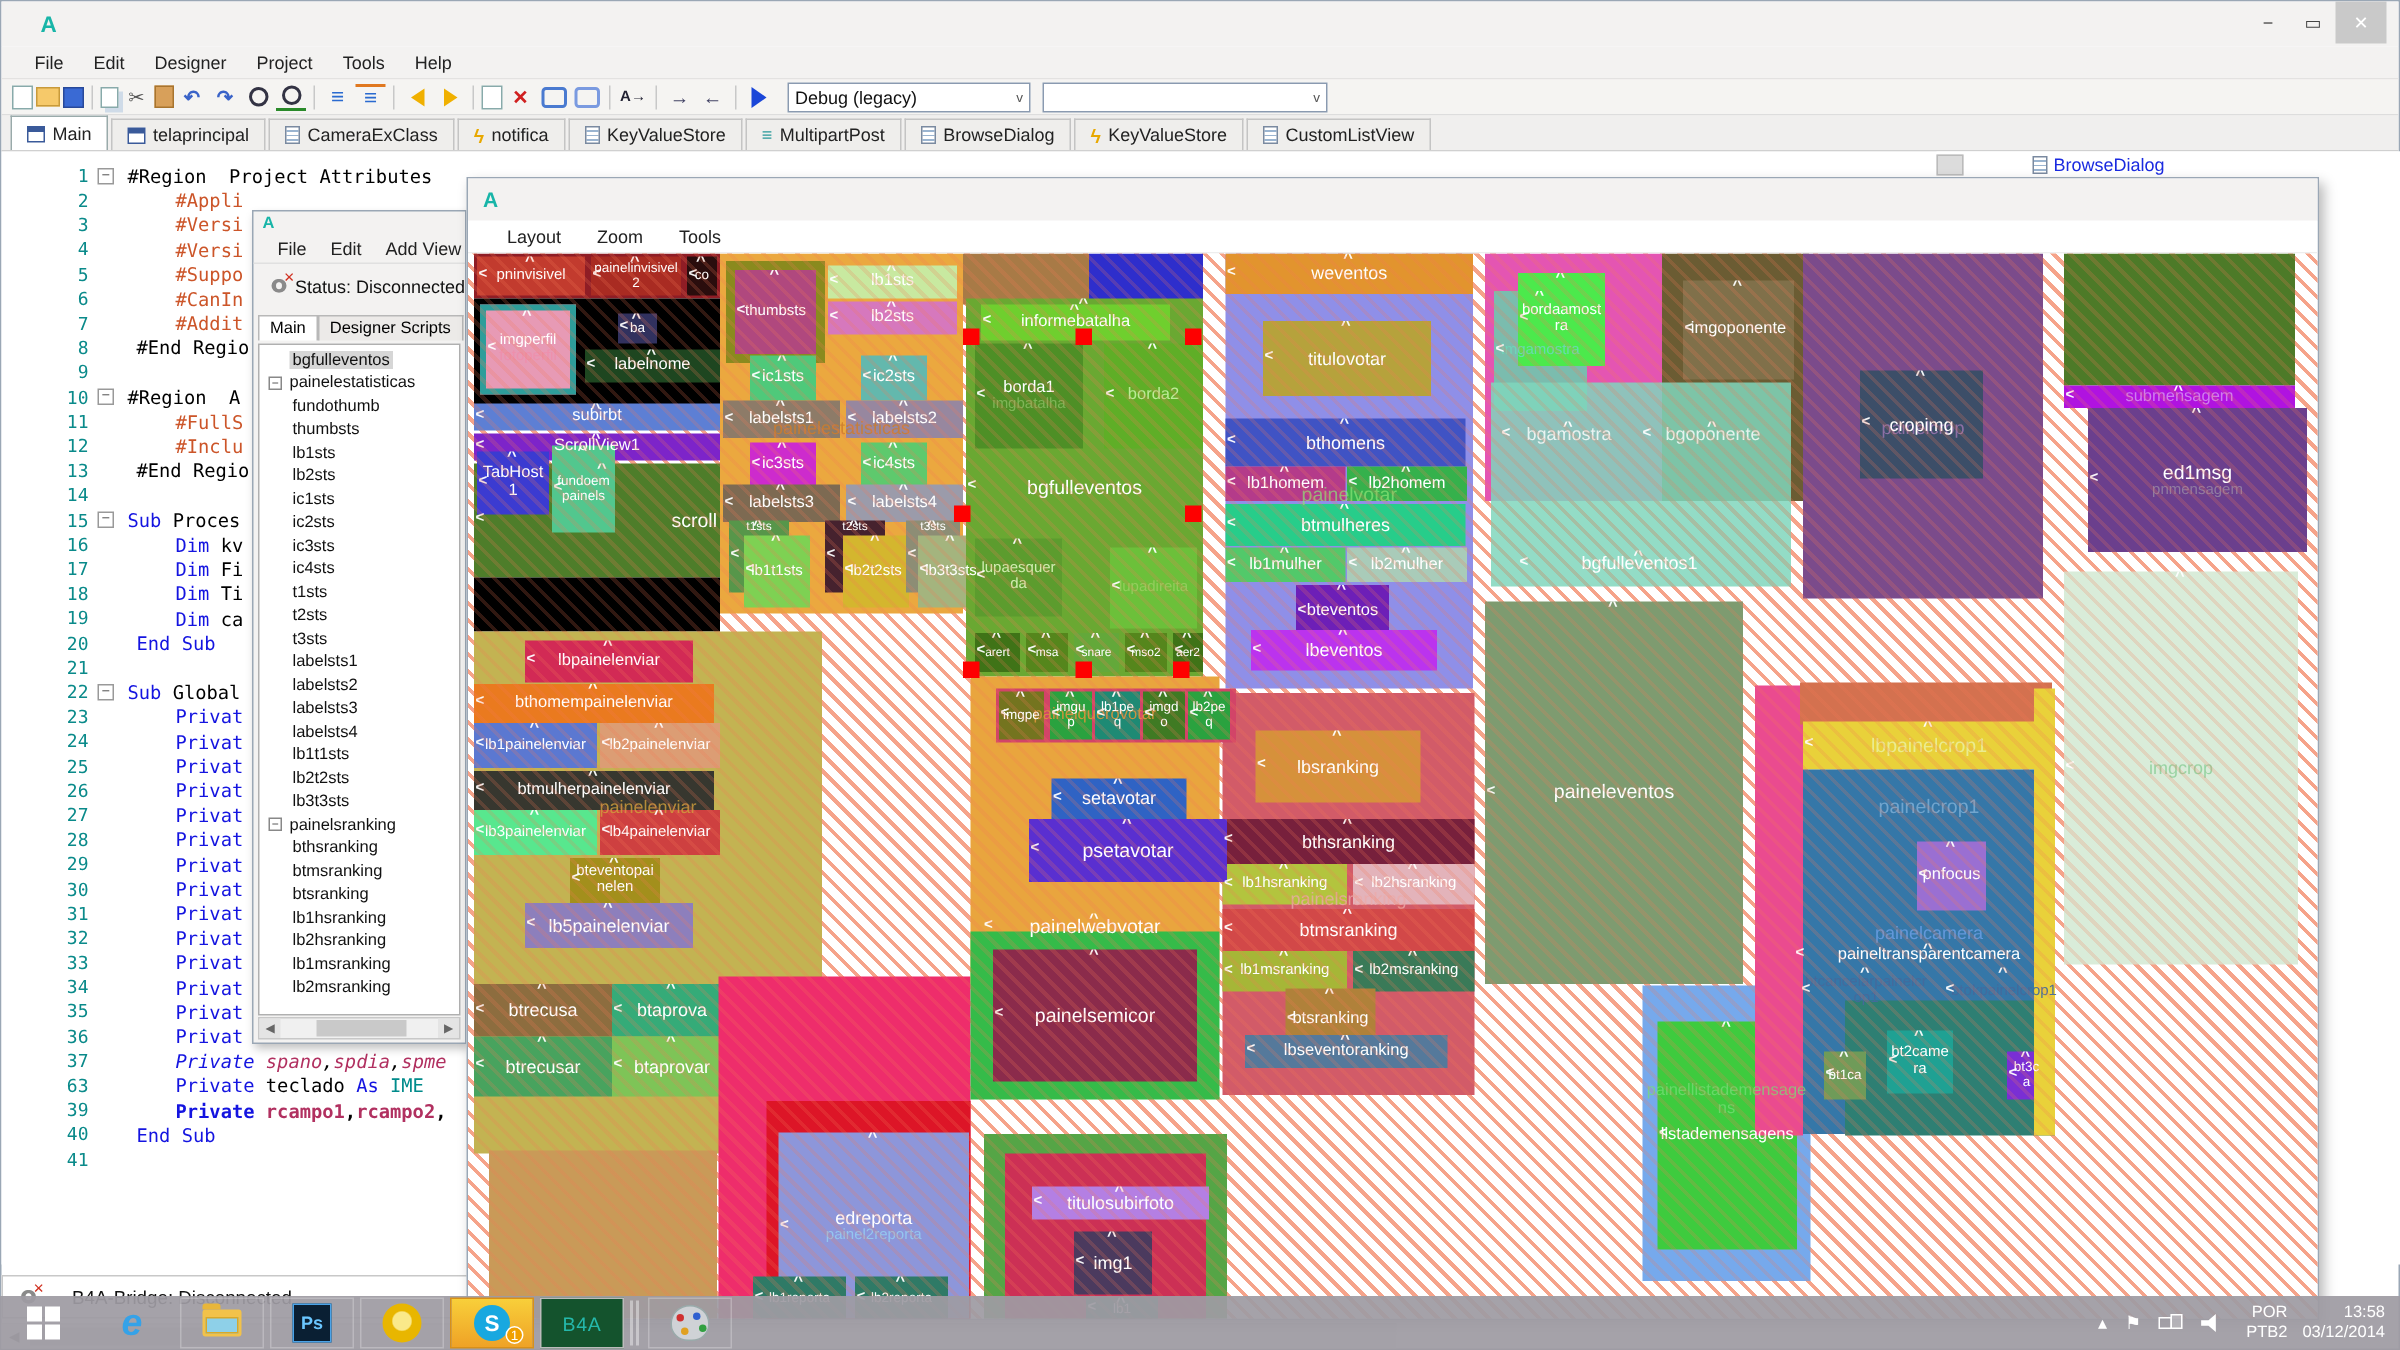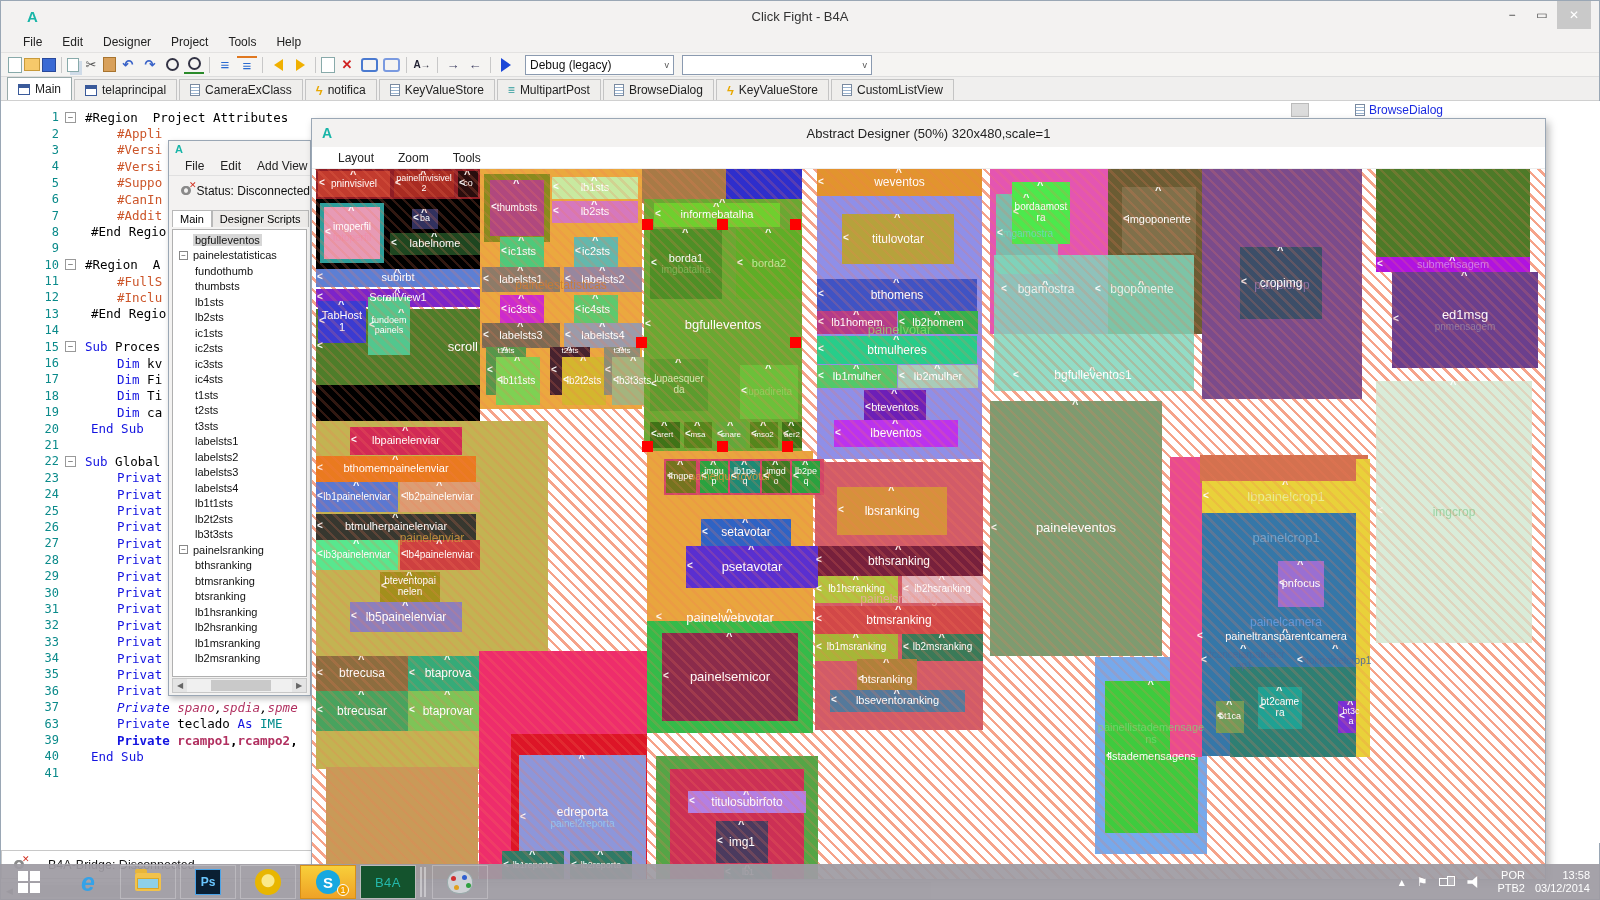--- a/index.html
+++ b/index.html
@@ -36,21 +36,21 @@
 .tbi-forward::after{content:"";border-top:6px solid transparent;border-bottom:6px solid transparent;border-left:9px solid #f0b000}
 .tbi-delbp::after{content:"\2715";color:#d02020;font-weight:bold}
 .tbi-comment::after,.tbi-uncomment::after{content:"";width:13px;height:10px;border:2px solid #4a7ad0;border-radius:3px;display:block}
 .tbi-uncomment::after{border-color:#7a9ae0}
 .tbi-spell{font-size:10px;color:#223;font-weight:bold}
 .tbi-indent::after{content:"\2192";color:#446;font-weight:bold}
 .tbi-outdent::after{content:"\2190";color:#446;font-weight:bold}
 .tbi-run::after{content:"";border-top:7px solid transparent;border-bottom:7px solid transparent;border-left:10px solid #1a46d8}
 .combo{height:20px;background:#fff;border:1px solid #8a9ab0;display:flex;align-items:center;font-size:12px;color:#111;padding:0 4px;position:relative;margin-left:8px}
 .combo .carr{position:absolute;right:4px;font-size:9px;color:#555}
-#combo-debug{width:149px}
+#combo-debug{width:162px}
 #combo-empty{width:190px}
 #tabrow{position:absolute;left:0;top:76px;right:0;height:24px;background:#f0efee;display:flex;align-items:flex-end;padding-left:6px;border-bottom:1px solid #d0d0d0}
 .tab{height:21px;display:flex;align-items:center;padding:0 10px;border:1px solid #c4c4c4;border-bottom:none;background:#efeeec;margin-right:2px;font-size:12px;color:#222;white-space:nowrap}
 .tab.active{background:#fff;height:23px;border-color:#9aa}
 .tabic{margin-right:5px;display:inline-block}
 .tabic.window-icon{width:12px;height:11px;background:#fff;border:1px solid #3a5a9a;border-top:4px solid #3a5a9a}
 .tabic.module-icon{width:10px;height:12px;background:#fff;border:1px solid #7a8aa0;background-image:repeating-linear-gradient(#fff 0 2px,#9ab4d0 2px 3px)}
 .tabic.lightning-icon{color:#e8a800;font-weight:bold;font-size:13px}
 .tabic.list-icon{color:#2a9a9a;font-weight:bold;font-size:12px}
 
@@ -148,21 +148,20 @@
 #tray .tray2:last-child{margin-right:4px}
 </style>
 </head>
 <body>
 
 <div id="screen">
 
   <div id="main-win">
     <div id="titlebar">
       <span id="app-logo">A</span>
-      <span id="win-title">Click Fight - B4A</span>
     </div>
     <div id="win-controls">
       <span class="wbtn">−</span>
       <span class="wbtn">▭</span>
       <span class="wbtn close">✕</span>
     </div>
     <div id="menubar">
         <span class="mi">File</span>
         <span class="mi">Edit</span>
         <span class="mi">Designer</span>
@@ -426,21 +425,20 @@
     <div id="tree-hscroll">
       <span class="sbtn">◀</span>
       <span class="sthumb"></span>
       <span class="sbtn">▶</span>
     </div>
   </div>
 
   <div id="abs-win">
     <div id="abs-title">
       <span class="lg">A</span>
-      <span id="abs-title-text">Abstract Designer (50%) 320x480,scale=1</span>
     </div>
     <div id="abs-menus">
         <span class="mi">Layout</span>
         <span class="mi">Zoom</span>
         <span class="mi">Tools</span>
       </div>
     <div id="abs-canvas">
       <div class="vbox na" style="left: 330px; top: 0px; width: 84px; height: 34px; background: rgb(168, 122, 70);"></div>
         <div class="vbox na" style="left: 414px; top: 0px; width: 76px; height: 88px; background: rgb(46, 46, 204);"></div>
         <div class="vbox na" style="left: 4px; top: 0px; width: 164px; height: 30px; background: rgb(143, 29, 37);"></div>

